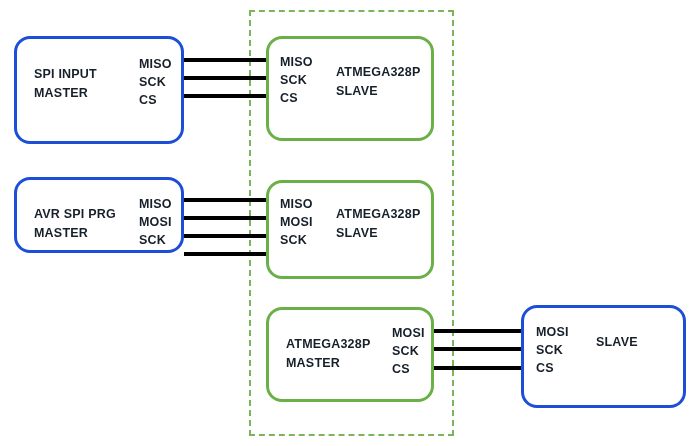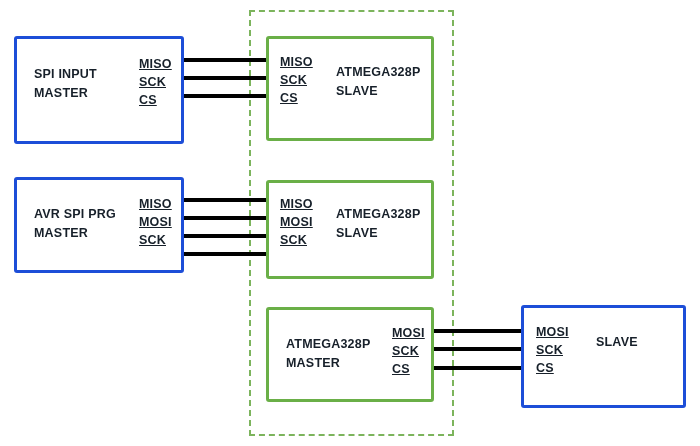--- a/index.html
+++ b/index.html
@@ -23,21 +23,21 @@
     position: absolute;
     box-sizing: border-box;
     border: 2px dashed #7cb45c;
     background: transparent;
   }
 
   
   .node {
     position: absolute;
     box-sizing: border-box;
-    border-radius: 3px;
+    border-radius: 16px;
     background: #ffffff;
   }
   .node.blue   { border: 3px solid #1d4ed8; }
   .node.green  { border: 3px solid #6aaf47; }
 
   
   .node-title {
     position: absolute;
     font-size: 12.5px;
     font-weight: bold;
@@ -50,21 +50,20 @@
 
   
   .pins {
     position: absolute;
     font-size: 12.5px;
     font-weight: bold;
     color: #17202a;
     line-height: 1.5;
     white-space: nowrap;
     letter-spacing: 0.2px;
-    text-decoration: underline;
   }
   .pin { display: block; height: 18px; }
 
   
   .wire {
     position: absolute;
     height: 4px;
     background: #000000;
   }
 </style>
@@ -96,21 +95,21 @@
       <span class="pin">MISO</span>
       <span class="pin">SCK</span>
       <span class="pin">CS</span>
     </div>
     <div class="node-title" style="left:67px; top:24px;">
       <span class="ln">ATMEGA328P</span>
       <span class="ln">SLAVE</span>
     </div>
   </div>
 
-  <div class="node blue" style="left:14px; top:177px; width:170px; height:96px;">
+  <div class="node blue" style="left:14px; top:177px; width:170px; height:76px;">
     <div class="node-title" style="left:17px; top:25px;">
       <span class="ln">AVR SPI PRG</span>
       <span class="ln">MASTER</span>
     </div>
     <div class="pins" style="left:122px; top:15px;">
       <span class="pin">MISO</span>
       <span class="pin">MOSI</span>
       <span class="pin">SCK</span>
     </div>
   </div>

